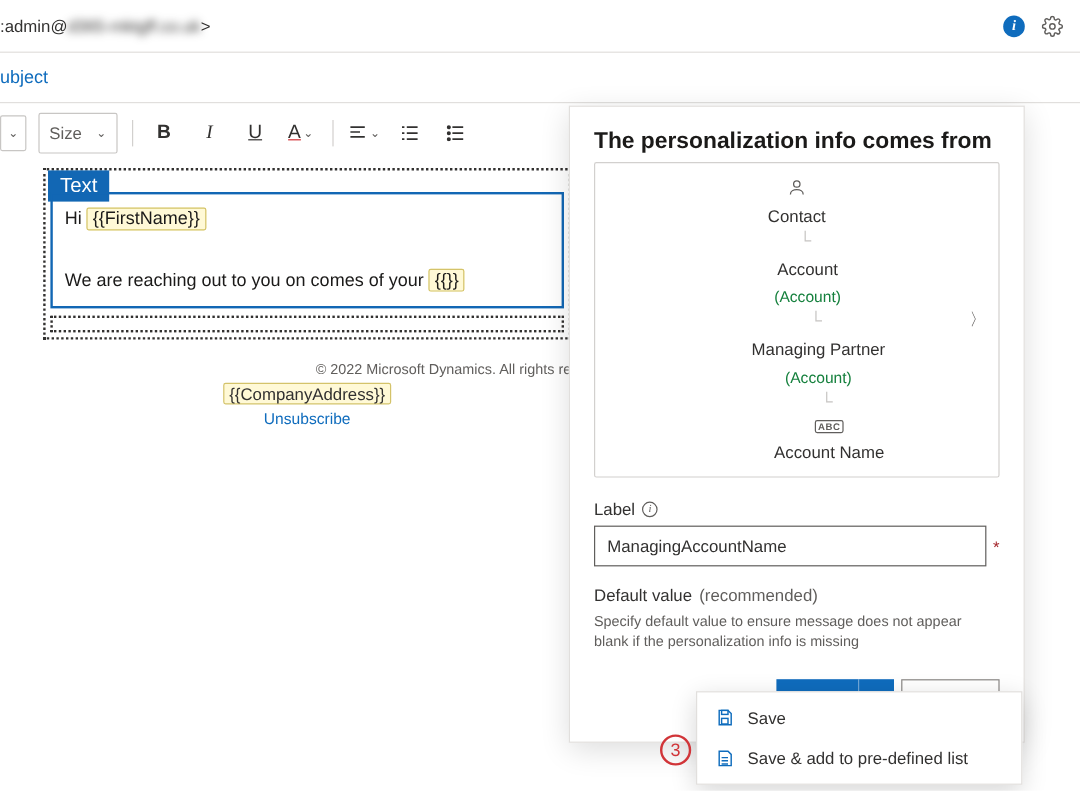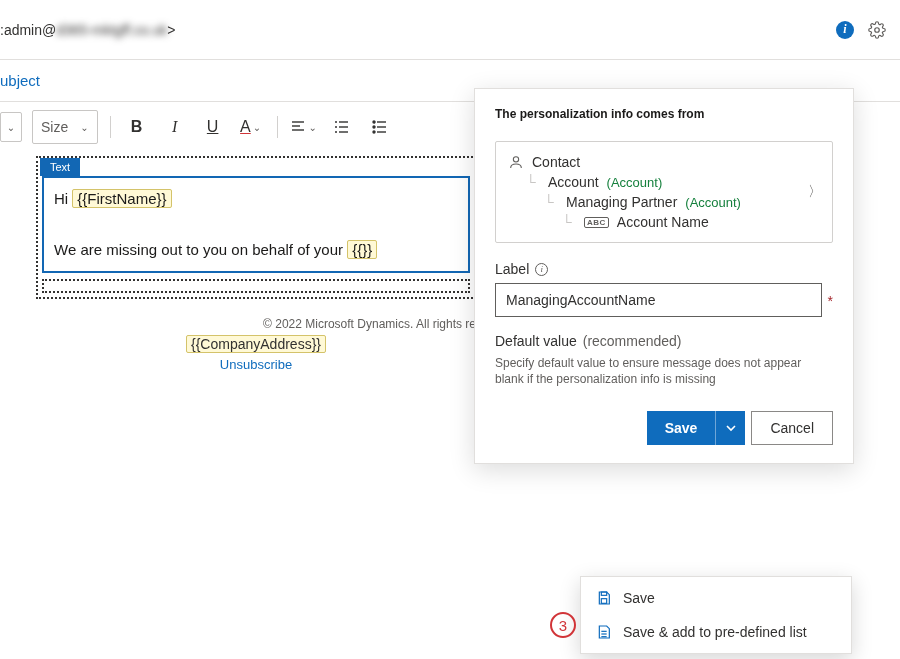--- a/index.html
+++ b/index.html
@@ -13,21 +13,21 @@
     height: 659px;
     position: relative;
     overflow: hidden;
   }
   .header {
     display: flex;
     align-items: center;
     justify-content: space-between;
     padding: 8px 14px 8px 0;
     border-bottom: 1px solid #e1dfdd;
-    height: 60px;
+    height: 44px;
   }
   .header-left { font-size: 14px; color: #323130; padding-left: 0; }
   .header-right { display: flex; align-items: center; gap: 14px; }
   .info-circle {
     width: 18px; height: 18px; border-radius: 50%;
     background: #0f6cbd; color: #fff;
     display: inline-flex; align-items: center; justify-content: center;
     font-family: Georgia, serif; font-style: italic; font-weight: bold; font-size: 12px;
   }
   .gear { color: #605e5c; }
@@ -62,21 +62,21 @@
   .canvas-wrap { margin: 4px 0 0 36px; width: 440px; }
   .outer-dotted {
     border: 2px dotted #323130; padding: 4px; position: relative;
   }
   .inner-solid {
     border: 2px solid #1267b4; padding: 0; position: relative;
   }
   .text-badge {
     position: absolute; top: -18px; left: -2px;
     background: #1267b4; color: #fff; padding: 3px 10px;
-    font-size: 11px;
+    font-size: 17px;
   }
   .email-body {
     padding: 8px 10px; font-size: 15px; color: #1b1a19;
     line-height: 1.7;
   }
   .token {
     background: #fff9d6; border: 1px solid #d4c36a;
     padding: 0 4px; border-radius: 2px; text-align: center;
   }
   .inner-dotted-row {
@@ -93,26 +93,26 @@
   .panel {
     position: absolute; left: 474px; top: 88px;
     width: 380px; background: #fff;
     border: 1px solid #e1dfdd;
     box-shadow: 0 6px 24px rgba(0,0,0,0.14);
     padding: 18px 20px 18px 20px;
   }
   .panel-title-row { display: flex; justify-content: space-between; align-items: center; margin-bottom: 18px;}
   .panel-title { font-size: 20px; font-weight: 600; color: #1b1a19; }
   .close-x { color: #605e5c; font-size: 16px; cursor: pointer; }
-  .section-h { font-size: 12px; font-weight: 600; margin-bottom: 20px; color: #1b1a19;}
+  .section-h { font-size: 19px; font-weight: 600; margin-bottom: 6px; color: #1b1a19;}
   .path-box {
     border: 1px solid #d2d0ce; border-radius: 2px;
     padding: 10px 12px; position: relative; margin-bottom: 18px;
   }
-  .path-row { display: flex; align-items: center; gap: 8px; font-size: 14px; color: #323130; padding: 2px 0; }
+  .path-row { display: flex; align-items: center; gap: 8px; font-size: 14px; color: #323130; padding: 2px 0; flex-direction: column; }
   .path-sub { color: #15803d; font-size: 13px; }
   .path-indent1 { padding-left: 18px; }
   .path-indent2 { padding-left: 36px; }
   .path-indent3 { padding-left: 54px; }
   .path-chevron {
     position: absolute; right: 10px; top: 50%; transform: translateY(-50%);
     color: #605e5c; font-size: 14px;
   }
   .tree-elbow { color: #c8c6c4; font-size: 14px; display: inline-block; width:14px;}
   .abc-badge {
@@ -245,21 +245,21 @@
 </div>
 
 <div class="canvas-wrap">
   <div class="outer-dotted">
     <div style="position:relative; margin-top:14px;">
       <div class="text-badge">Text</div>
       <div class="inner-solid">
         <div class="email-body">
           <span>Hi </span><span class="token">{{FirstName}}</span>
           <br><br>
-          <span>We are missing out to you on behalf of your </span><span class="token">{{}}</span>
+          <span>We are reaching out to you on comes of your </span><span class="token">{{}}</span>
         </div>
       </div>
     </div>
     <div class="inner-dotted-row"></div>
   </div>
   <div class="footer-text">© 2022 Microsoft Dynamics. All rights re</div>
   <div class="token-center">
       <span class="token">{{CompanyAddress}}</span>
     </div>
   <div class="unsub">Unsubscribe</div>

